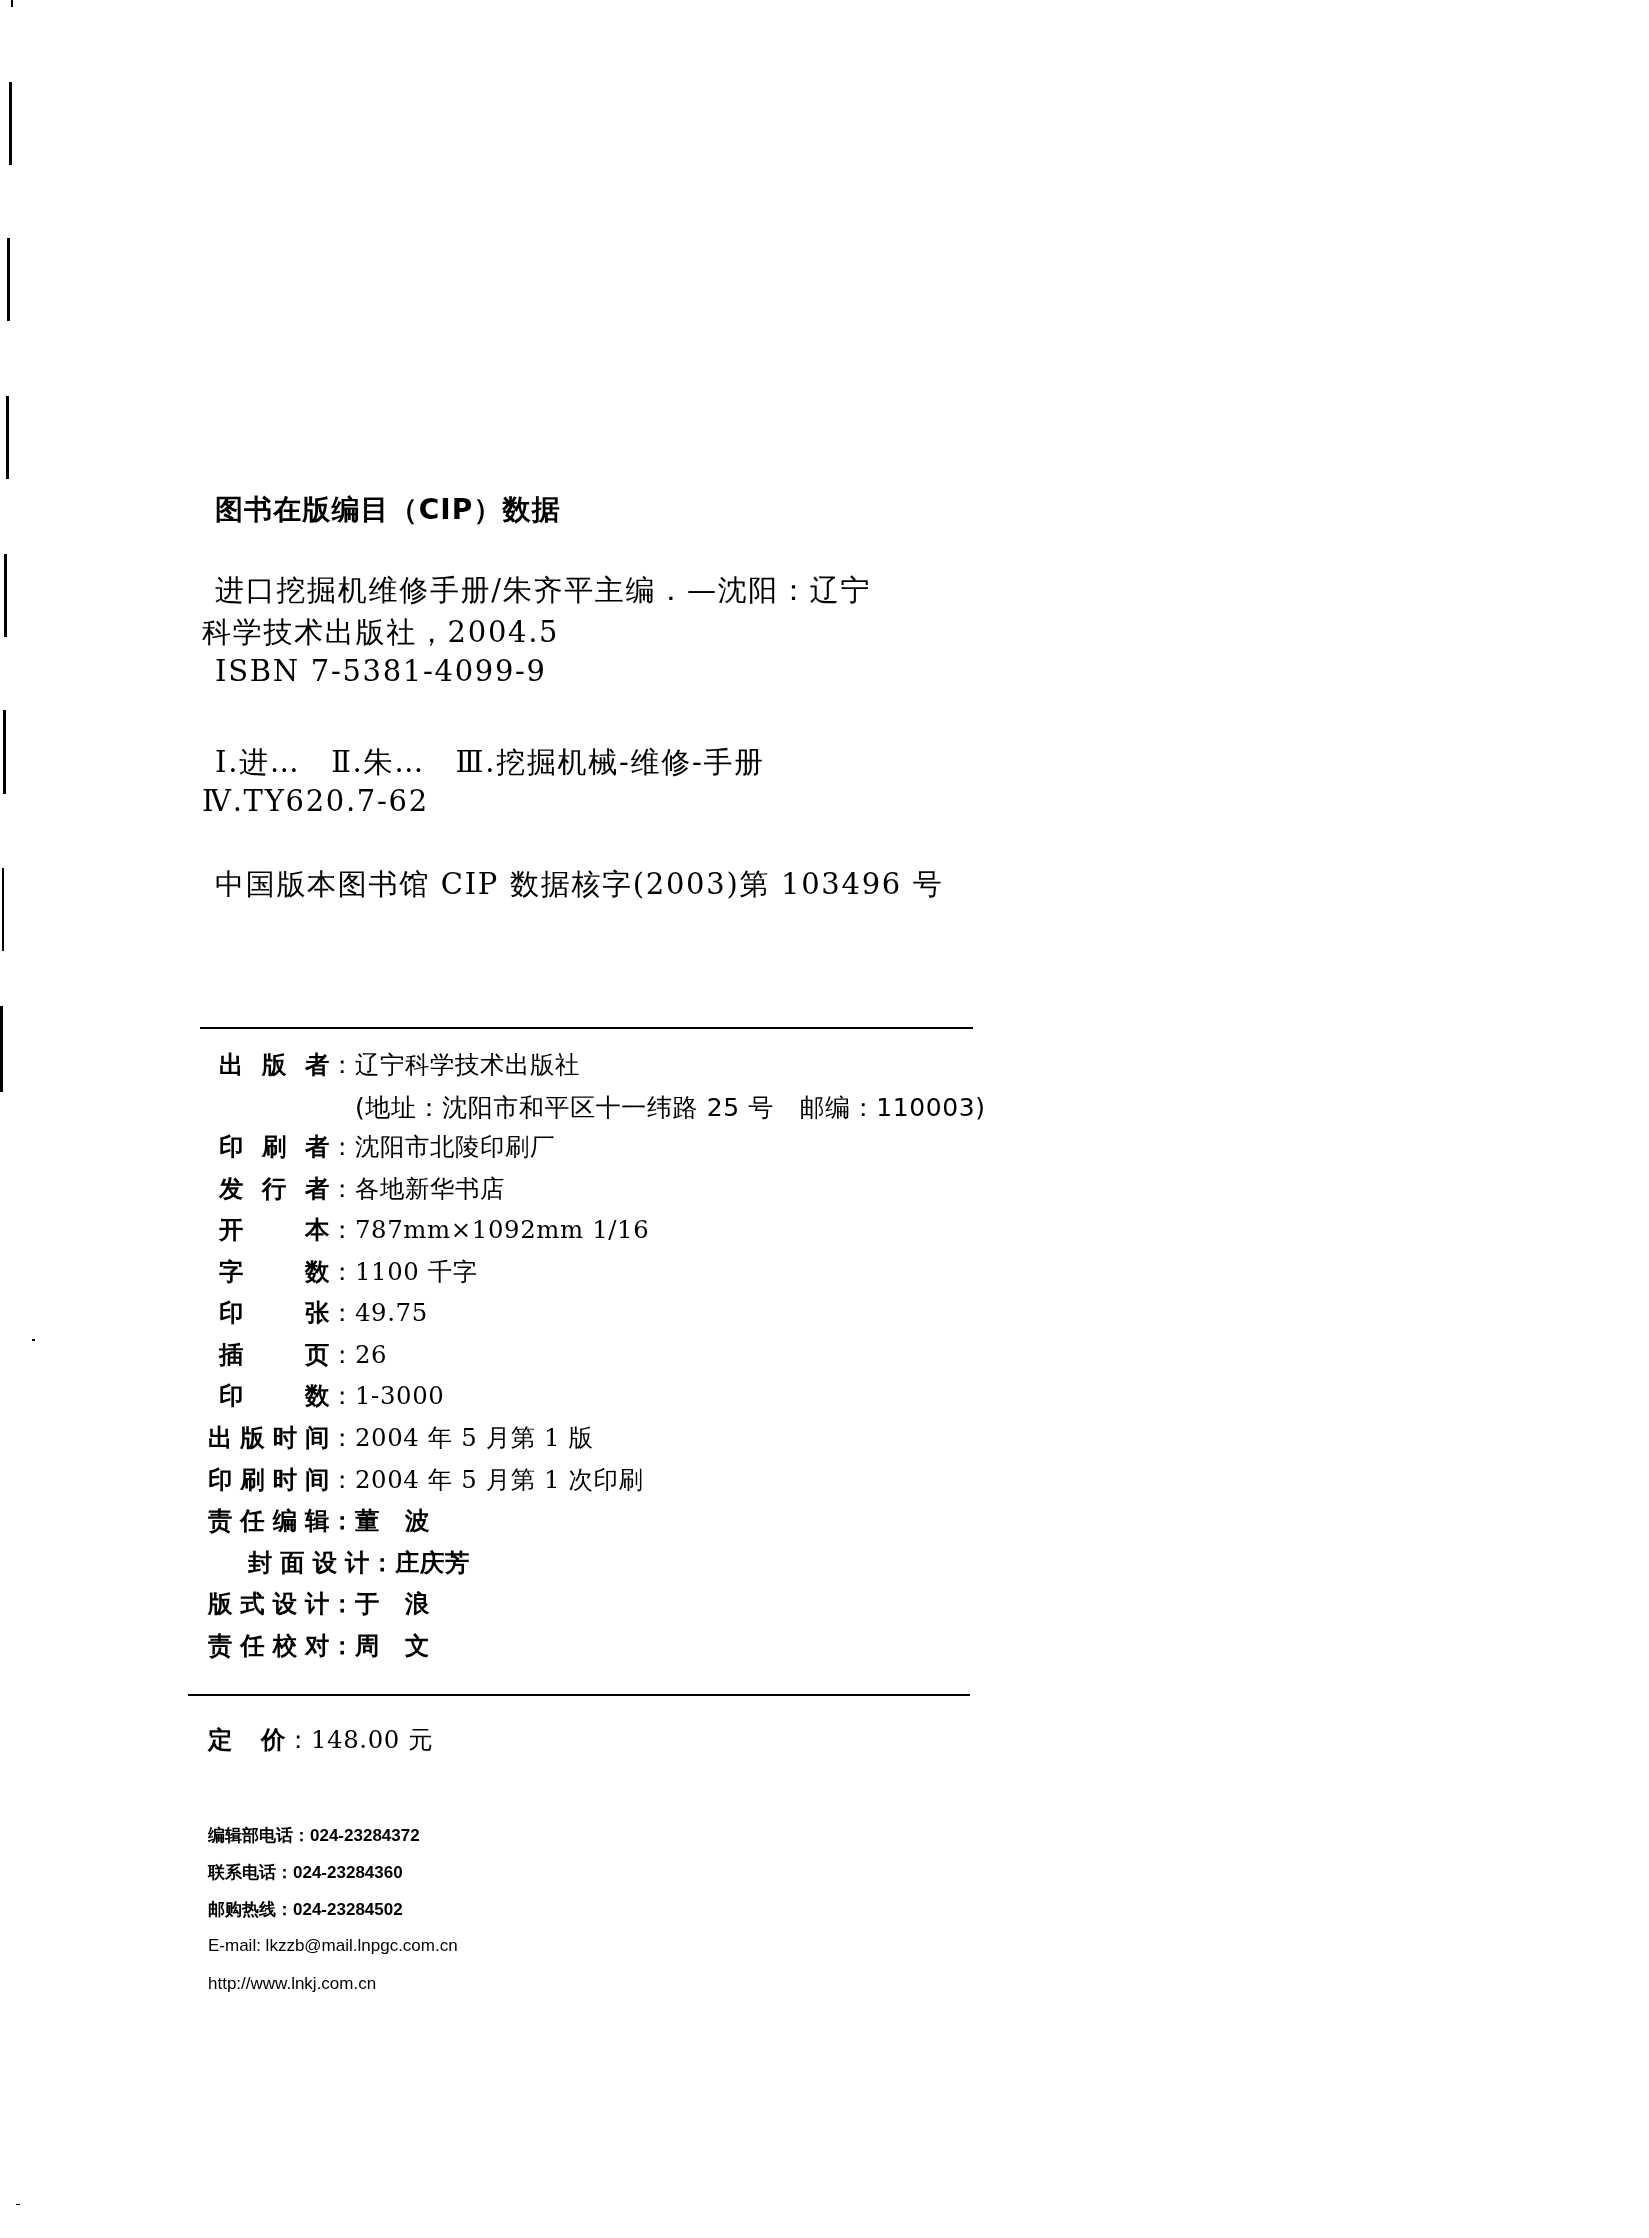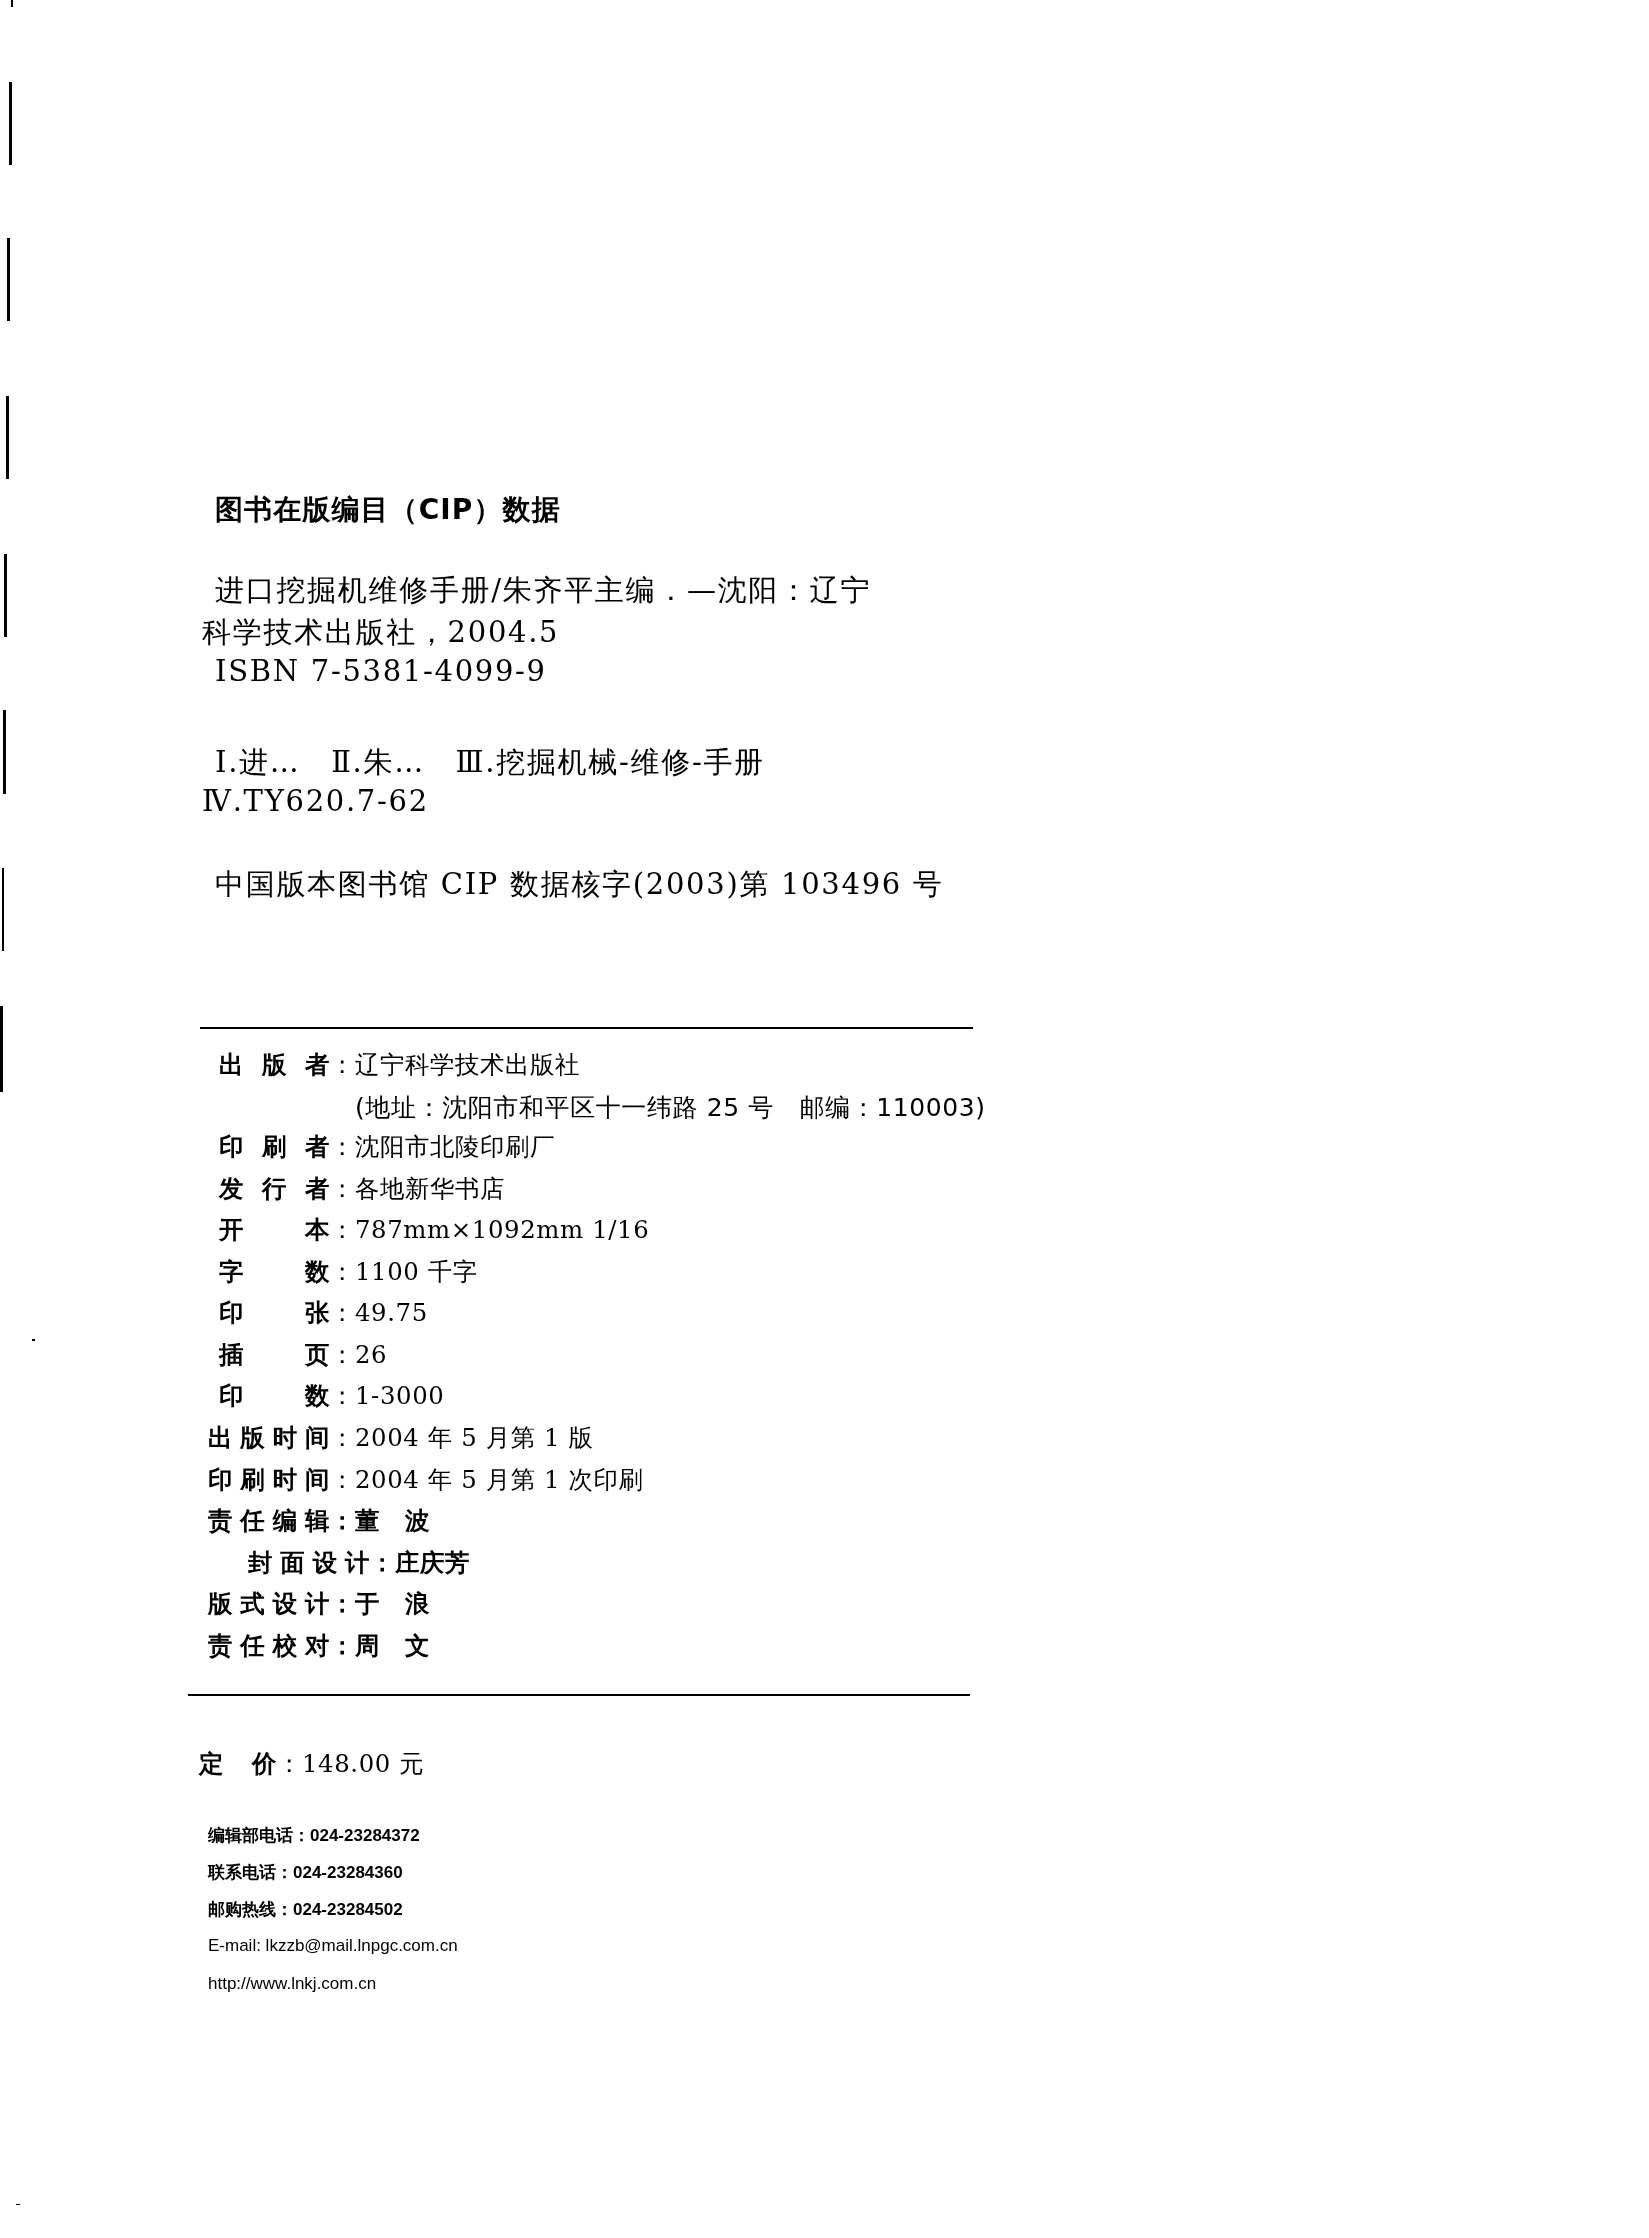--- a/index.html
+++ b/index.html
@@ -144,21 +144,21 @@
 </div>
 <div class="abs imprint" style="left:208px; top:1588px; font-weight:bold;">
   <span class="label" style="width:122px;">版式设计</span><span>：</span><span>于　浪</span>
 </div>
 <div class="abs imprint" style="left:208px; top:1630px; font-weight:bold;">
   <span class="label" style="width:122px;">责任校对</span><span>：</span><span>周　文</span>
 </div>
 
 <div class="rule" style="left:188px; top:1694px; width:782px;"></div>
 
-<div class="abs imprint" style="left:199px; top:1724px;margin-top:24px;">
+<div class="abs imprint" style="left:208px; top:1724px;">
   <span class="label" style="width:78px;">定价</span><span>：</span><span class="val">148.00 元</span>
 </div>
 
 <div class="abs contact" style="top:1824px;">编辑部电话：024-23284372</div>
 <div class="abs contact" style="top:1861px;">联系电话：024-23284360</div>
 <div class="abs contact" style="top:1898px;">邮购热线：024-23284502</div>
 <div class="abs contact" style="top:1936px; font-weight:normal;">E-mail: lkzzb@mail.lnpgc.com.cn</div>
 <div class="abs contact" style="top:1974px; font-weight:normal;">http://www.lnkj.com.cn</div>
 
 

